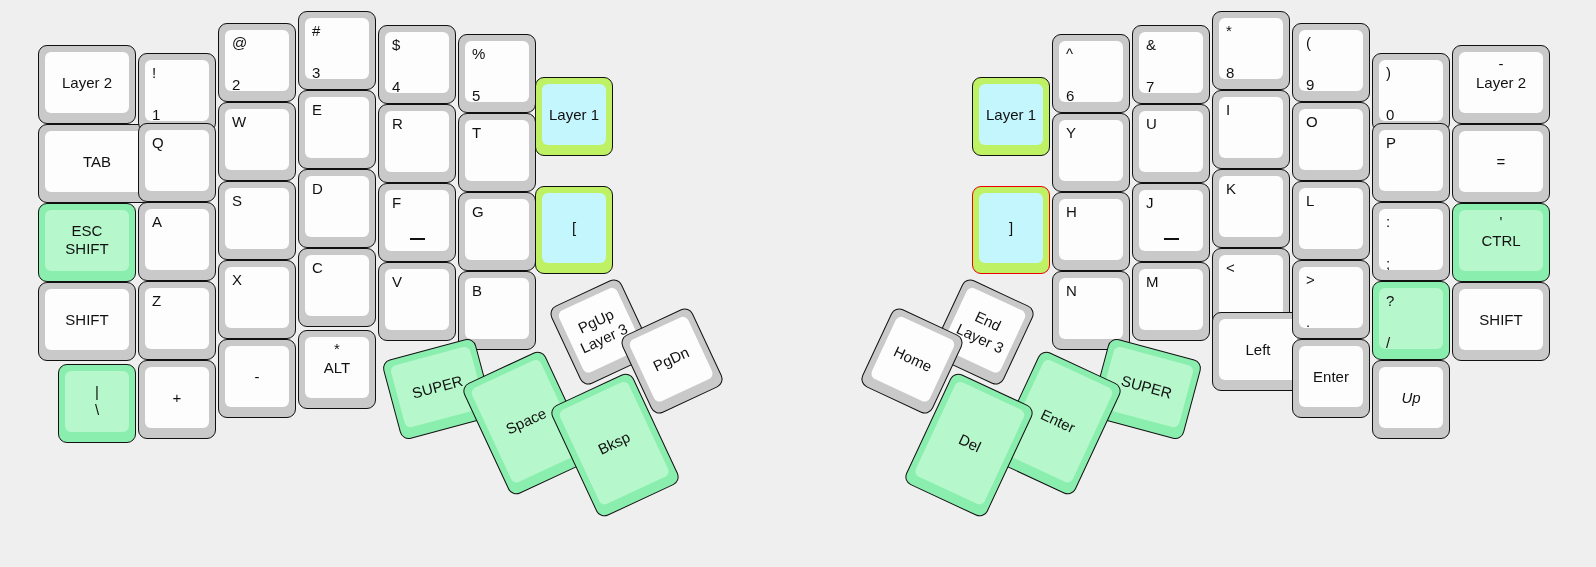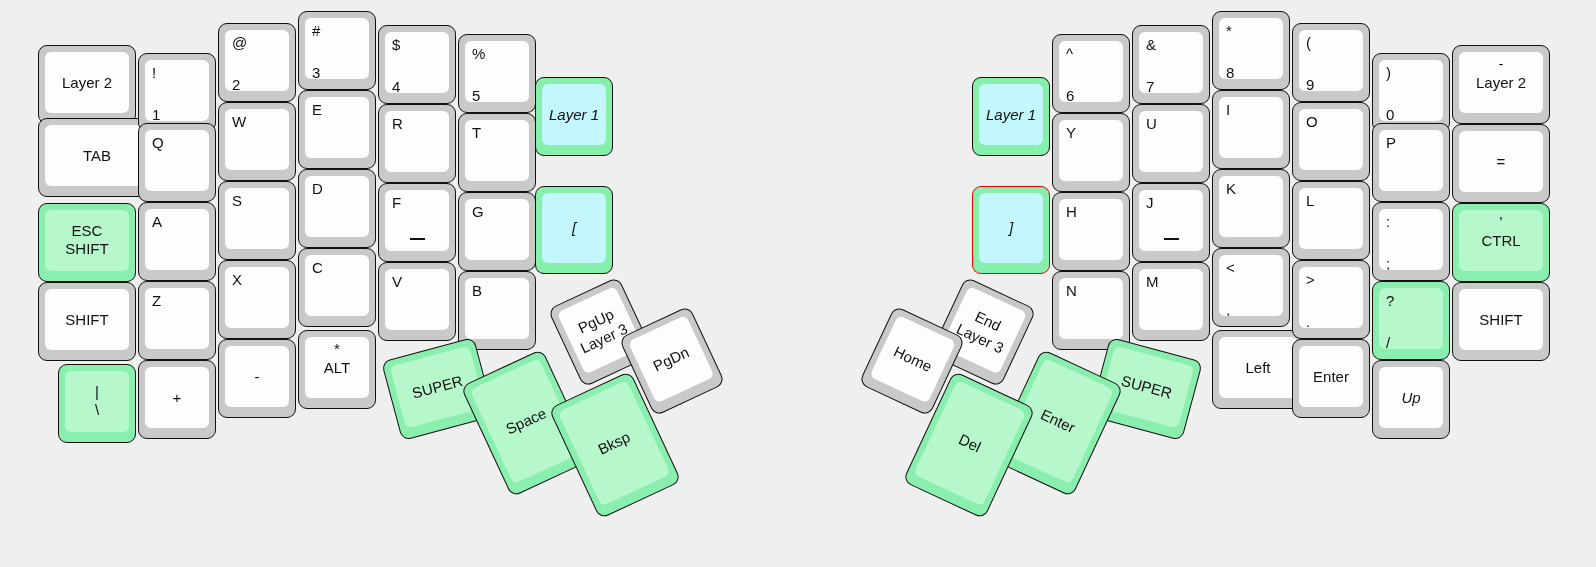--- a/index.html
+++ b/index.html
@@ -36,21 +36,21 @@
     width: 100%;
     height: 100%;
     border-radius: 6px;
     background: #fdfdfd;
     position: relative;
     overflow: hidden;
   }
   
   .key.green  { background: #89eeae; border-color: #111111; }
   .key.green  > .face { background: #b6f7cc; }
-  .key.blue   { background: #86efac; border-color: #111111; font-style: italic; }
+  .key.blue   { background: #bef264; border-color: #111111; }
   .key.blue   > .face { background: #c4f6fd; }
   .key.blue.sel { border-color: #ee0000; }
 
   
   .lg {
     position: absolute;
     color: #111111;
     line-height: 1.05;
     white-space: pre;
     font-size: 15px;
@@ -85,21 +85,21 @@
 </head>
 <body>
 
 <div id="kb" style="background: rgb(239, 239, 239);">
     <div style="position: absolute; left: 0px; top: 0px; width: 100%; height: 100%;">
       <div class="key" style="left: 38px; top: 45px; width: 98px; height: 79px;">
         <div class="face">
           <div class="lg ctr">Layer 2</div>
         </div>
       </div>
-      <div class="key" style="left: 38px; top: 118px; width: 118px; height: 79px; text-decoration: underline;">
+      <div class="key" style="left: 38px; top: 124px; width: 118px; height: 79px; text-decoration: underline;">
         <div class="face">
           <div class="lg ctr">TAB</div>
         </div>
       </div>
       <div class="key green" style="left: 38px; top: 203px; width: 98px; height: 79px;">
         <div class="face">
           <div class="lg ctr2">ESC
 SHIFT</div>
         </div>
       </div>
@@ -342,21 +342,21 @@
         <div class="face">
           <div class="lg tl">K</div>
         </div>
       </div>
       <div class="key" style="left: 1212px; top: 248px; width: 78px; height: 79px;">
         <div class="face">
           <div class="lg tl">&lt;</div>
           <div class="lg bl">,</div>
         </div>
       </div>
-      <div class="key" style="left: 1212px; top: 330px; width: 92px; height: 79px;">
+      <div class="key" style="left: 1212px; top: 312px; width: 92px; height: 79px;">
         <div class="face">
           <div class="lg ctr">Left</div>
         </div>
       </div>
       <div class="key" style="left: 1292px; top: 23px; width: 78px; height: 79px;">
         <div class="face">
           <div class="lg tl">(</div>
           <div class="lg bl">9</div>
         </div>
       </div>

